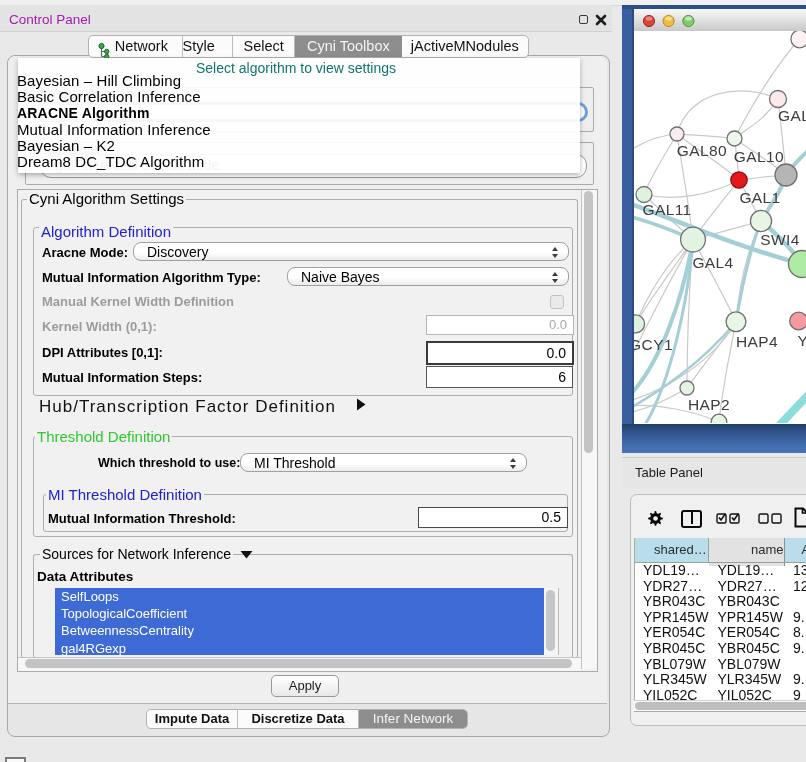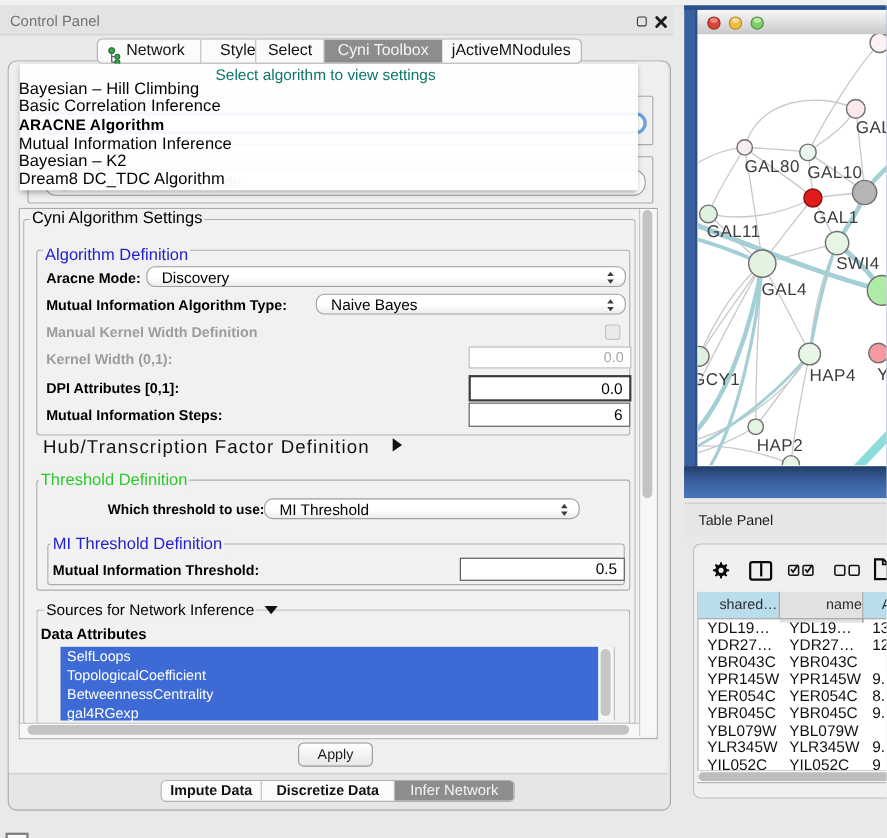--- a/index.html
+++ b/index.html
@@ -21,32 +21,32 @@
   .row .c3{position:absolute;left:158px;}
 </style>
 </head>
 <body>
 
 <div class="abs" style="left:0;top:0;width:806px;height:5px;background:#f0f0f0;border-bottom:1px solid #d8d8d8;"></div>
 
 <div class="abs" id="cp" style="left:0;top:5px;width:612px;height:730px;background:#e9e9e9;">
 
   <div class="abs" style="left:0;top:0;width:612px;height:26px;background:#e3e3e3;border-bottom:1px solid #cfcfcf;"></div>
-  <div class="lbl" style="left:9px;top:7px;font-size:13.5px;color:#737373;">Control Panel</div>
+  <div class="lbl" style="left:9px;top:7px;font-size:13.5px;color:#a21caf;">Control Panel</div>
   <div class="abs" style="left:579px;top:10px;width:7px;height:7px;border:1.6px solid #3a3a3a;border-radius:2px;"></div>
   <svg class="abs" style="left:595px;top:9px;" width="12" height="12" viewBox="0 0 12 12">
     <path d="M2 2 L10 10 M10 2 L2 10" stroke="#1c1c1c" stroke-width="2.6" stroke-linecap="round"></path>
   </svg>
 
   <div class="abs" style="left:7px;top:50px;width:601px;height:680px;background:#e6e6e6;border:1px solid #a8a8a8;border-radius:8px;"></div>
   <div class="abs" style="left:8px;top:51px;width:599px;height:647px;background:#efefef;border-bottom:1px solid #b5b5b5;border-radius:8px 8px 0 0;"></div>
 
   <div class="abs" id="toptabs" style="left:88px;top:30px;height:21px;width:439px;background:#fbfbfb;border:1px solid #b2b2b2;border-radius:5px;overflow:hidden;display:flex;font-size:14.5px;line-height:21px;color:#111;">
     <div style="width:93px;border-right:1px solid #bcbcbc;text-align:center;">&nbsp;&nbsp;&nbsp;Network</div>
-    <div style="width:50px;border-right:1px solid #bcbcbc;text-align:right;">Style</div>
+    <div style="width:50px;border-right:1px solid #bcbcbc;text-align:left;">Style</div>
     <div style="width:61px;border-right:1px solid #bcbcbc;text-align:center;">Select</div>
     <div style="width:107px;background:#8d8d8d;text-align:center;color:#f4f4f4;">Cyni Toolbox</div>
     <div style="width:127px;text-align:center;">jActiveMNodules</div>
   </div>
   <svg class="abs" style="left:96px;top:36px;" width="14" height="17" viewBox="0 0 14 17">
     <path d="M5.5 6 L5.5 15.5 M5.5 10.5 L10 10.5 M5.5 15.5 L10 15.5" stroke="#5a6a7a" stroke-width="1.2" fill="none"></path>
     <circle cx="5.5" cy="5" r="2.6" fill="#3fa34d" stroke="#1e6e28" stroke-width="1"></circle>
     <circle cx="10.7" cy="10.5" r="2.2" fill="#3fa34d" stroke="#1e6e28" stroke-width="1"></circle>
     <circle cx="10.7" cy="15.5" r="2.2" fill="#3fa34d" stroke="#1e6e28" stroke-width="1"></circle>
   </svg>

